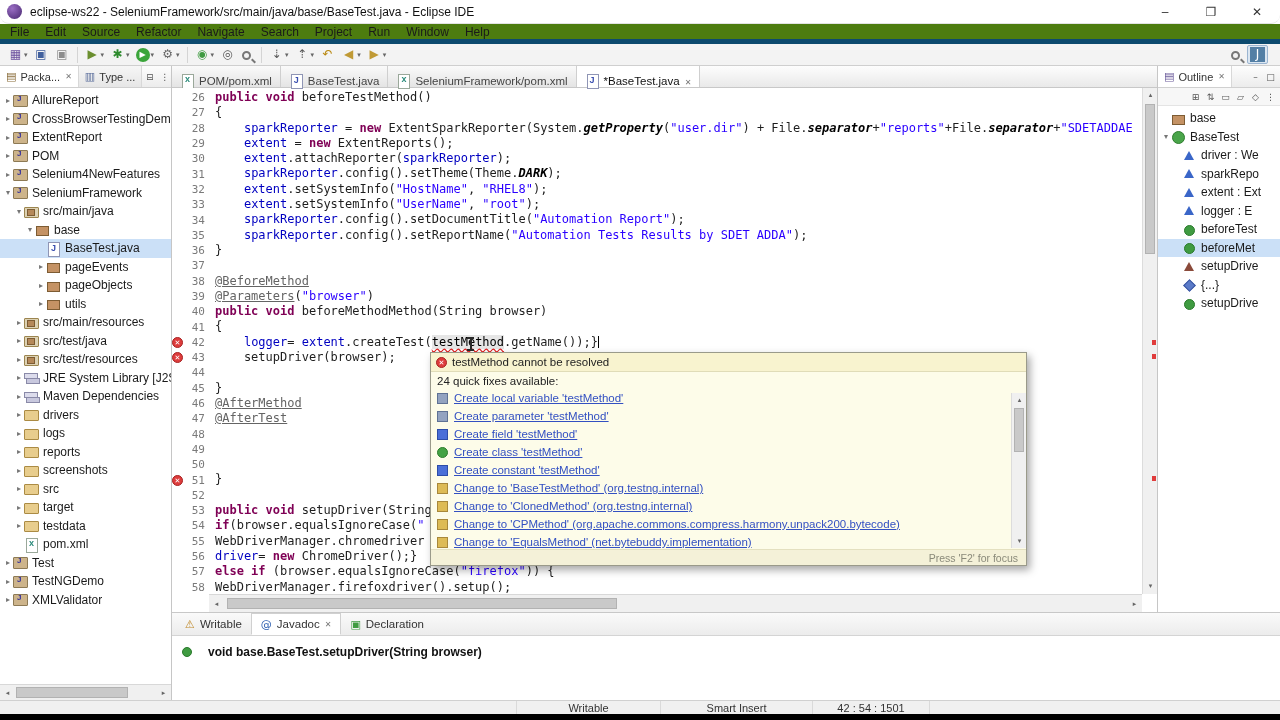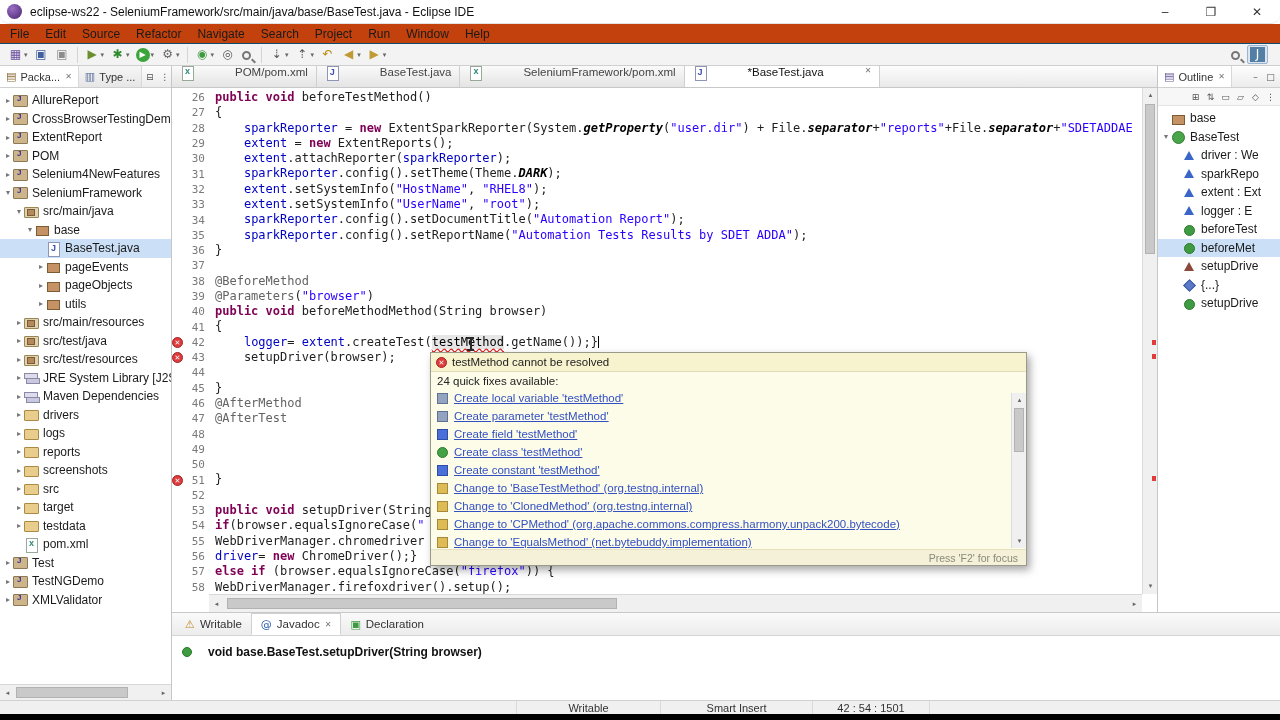--- a/index.html
+++ b/index.html
@@ -11,22 +11,22 @@
   .titlebar{position:absolute;left:0;top:0;width:100%;height:24px;background:#ffffff;
             border-bottom:1px solid #e3e3e3;display:flex;align-items:center;border-radius:9px;}
   .app-icon{width:15px;height:15px;margin:0 8px 0 7px;border-radius:50%;
             background:radial-gradient(circle at 35% 30%,#9a6ec4,#46266e);flex:none;}
   .title-text{font-size:12px;color:#111;white-space:nowrap;}
   .win-controls{margin-left:auto;display:flex;height:100%;}
   .win-btn{width:46px;height:100%;display:flex;align-items:center;justify-content:center;
            font-size:12px;color:#333;}
 
   
-  .menubar{position:absolute;left:0;top:24px;width:100%;height:20px;background:#c2410c;
-           border-bottom:1px solid #0c4a6e;display:flex;align-items:center;padding-left:2px;}
+  .menubar{position:absolute;left:0;top:24px;width:100%;height:20px;background:#4d7c0f;
+           border-bottom:5px solid #0c4a6e;display:flex;align-items:center;padding-left:2px;}
   .menu-item{padding:0 8px;color:#1a1a1a;height:100%;display:flex;align-items:center;}
 
   
   .toolbar{position:absolute;left:0;top:44px;width:100%;height:22px;background:#f3f3f3;
            border-bottom:1px solid #cfcfcf;display:flex;align-items:center;padding:0 5px;}
   .tb-group{display:flex;align-items:center;}
   .toolbar-right{margin-left:auto;display:flex;align-items:center;padding-right:6px;}
   .tb-btn{display:flex;align-items:center;height:19px;padding:0 2px;margin:0 1px;border-radius:2px;}
   .tb-btn.pressed{background:#dbe6f1;border:1px solid #9ab4d0;}
   .tb-glyph{font-size:12px;line-height:15px;width:15px;text-align:center;font-family:"DejaVu Sans",sans-serif;}
@@ -93,36 +93,36 @@
   .h-scroll{position:absolute;left:0;bottom:0;height:16px;background:#f0f0f0;border-top:1px solid #d8d8d8;width:100%;}
   .scroll-btn{position:absolute;top:1px;width:15px;height:14px;font-size:7px;color:#666;text-align:center;
               line-height:14px;font-family:"DejaVu Sans",sans-serif;}
   .h-thumb{position:absolute;top:2px;height:11px;background:#c9c9c9;border:1px solid #b2b2b2;}
   .v-scroll{background:#f0f0f0;border-left:1px solid #dcdcdc;}
   .v-thumb{position:absolute;left:2px;width:10px;background:#c9c9c9;border:1px solid #b2b2b2;}
 
   
   .editor{position:absolute;left:172px;top:66px;width:985px;height:546px;background:#fff;}
   .ed-tabs{height:22px;background:linear-gradient(#fdfdfd,#e9e9e9);border-bottom:1px solid #c8c8c8;display:flex;}
-  .ed-tab{display:flex;align-items:flex-start;padding:0 8px;font-size:11.5px;color:#444;
-          border-right:1px solid #cfcfcf;background:linear-gradient(#fafafa,#e4e4e4);white-space:nowrap;gap:36px;}
+  .ed-tab{display:flex;align-items:flex-end;padding:0 8px;font-size:11.5px;color:#444;
+          border-right:1px solid #cfcfcf;background:linear-gradient(#fafafa,#e4e4e4);white-space:nowrap;}
   .ed-tab.active{background:#ffffff;color:#111;}
   .ed-body{position:absolute;top:22px;left:0;right:15px;bottom:18px;display:flex;overflow:hidden;}
   .gutter{width:37px;background:#fff;flex:none;padding-top:2px;}
   .gut-row{display:flex;align-items:center;height:15.3px;}
   .gut-marker{width:13px;height:15.3px;flex:none;position:relative;}
   .gut-marker.err{width:11px;height:11px;margin:2px 2px 2px 0;background:#dd3c3c;border:1px solid #a82222;
                   border-radius:50%;color:#fff;font-size:7px;line-height:10px;text-align:center;}
   .gut-num{flex:1;text-align:right;padding-right:4px;color:#7a7a7a;
            font-family:"DejaVu Sans Mono",monospace;font-size:11px;}
   .code{flex:1;overflow:hidden;font-family:"DejaVu Sans Mono",monospace;font-size:12px;padding:2px 0 16px 6px;}
   .code-row{height:15.3px;line-height:15.3px;white-space:pre;}
   .tk-k{color:#7f0055;font-weight:bold;}
   .tk-s{color:#2a00ff;}
-  .tk-a{color:#646464;}
+  .tk-a{color:#646464;text-decoration:underline;}
   .tk-f{color:#0000c0;}
   .tk-st{color:#000;font-weight:bold;font-style:italic;}
   .tk-e{color:#000;background:#e6e6e6;text-decoration-line:underline;text-decoration-style:wavy;
         text-decoration-color:#e01616;text-underline-offset:2px;}
   .caret{display:inline-block;width:1.5px;height:12px;background:#000;vertical-align:-2px;}
   .ed-vscroll{position:absolute;top:22px;right:0;width:15px;bottom:18px;}
   .ov-mark{position:absolute;right:1px;width:4px;height:5px;background:#e03c3c;}
   .ed-hscroll{position:absolute;left:37px;right:15px;bottom:0;height:18px;background:#f0f0f0;border-top:1px solid #d8d8d8;}
 
   

